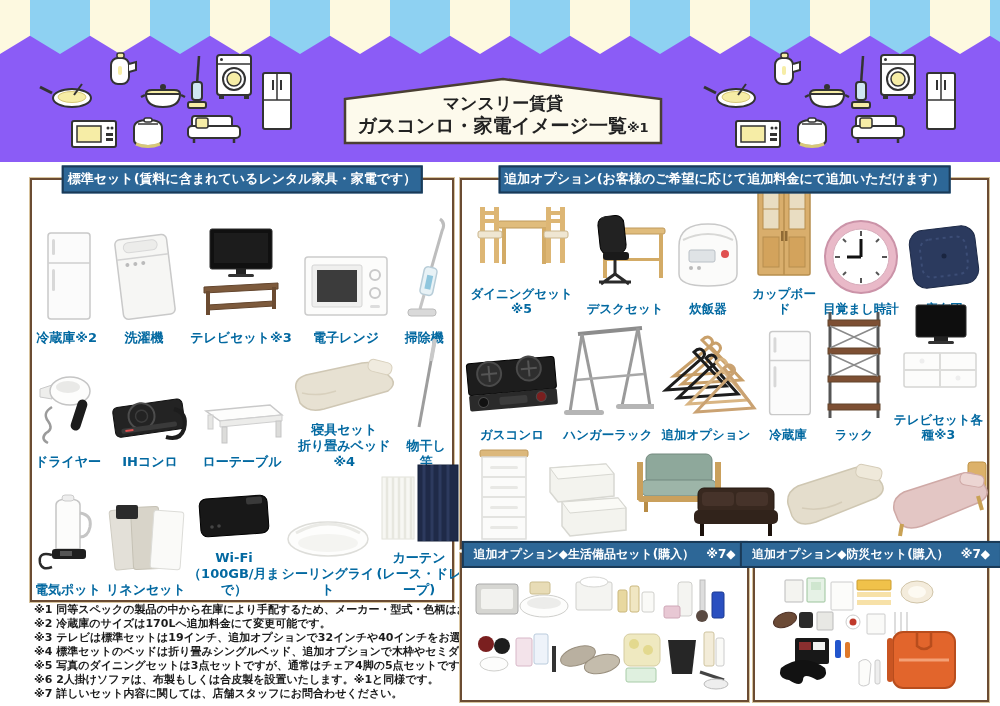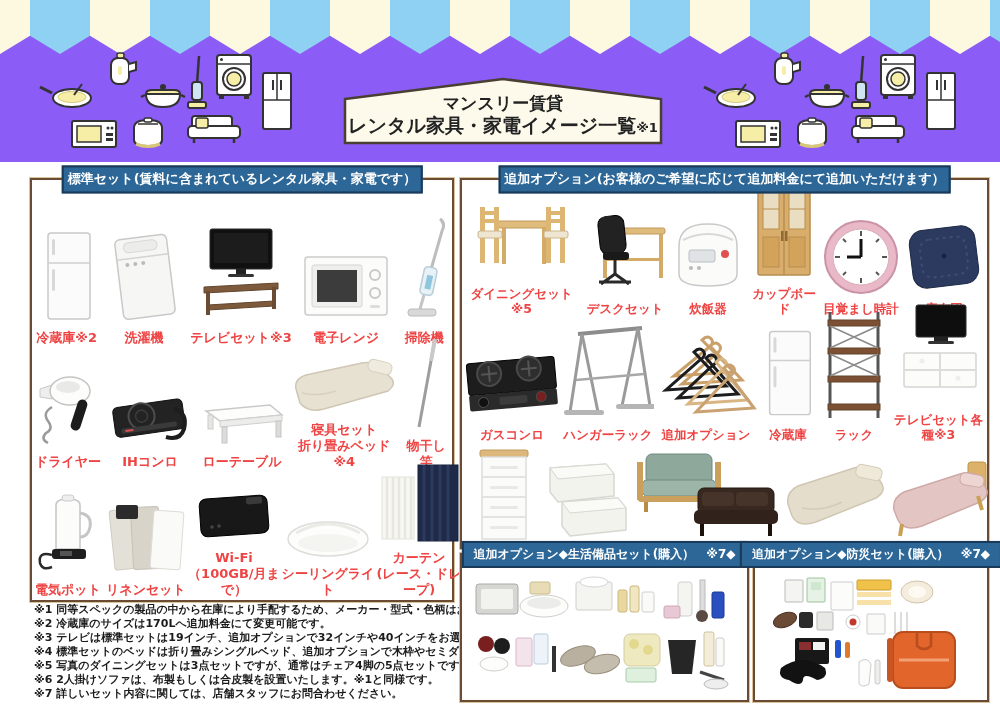--- a/index.html
+++ b/index.html
@@ -19,21 +19,21 @@
   .plaque-l2{font-weight:bold;font-size:19px;color:#222;line-height:1.25;}
   .plaque-note{font-size:13px;font-weight:bold;}
   
   .panel{position:absolute;background:#fff;border:2px solid #6b4c33;box-shadow:0 0 0 1px #d8c49e;}
   .badge{position:absolute;top:0;left:50%;transform:translate(-50%,-52%);background:#2d6797;color:#fff;
          font-weight:bold;border:2px solid #1a3a57;padding:3px 4px;white-space:nowrap;text-align:center;}
   .badge.b13{font-size:13px;}
   .badge.b12{font-size:12px;padding:3px 10px;}
   .row{display:flex;justify-content:space-around;align-items:flex-end;}
   figure{margin:0;display:flex;flex-direction:column;align-items:center;justify-content:flex-end;}
-  figcaption{font-weight:bold;font-size:13px;color:#ef4444;text-align:center;white-space:pre-line;line-height:1.22;margin-top:3px;}
+  figcaption{font-weight:bold;font-size:13px;color:#0369a1;text-align:center;white-space:pre-line;line-height:1.22;margin-top:3px;}
   .p-right figcaption{font-size:12.5px;}
   .ph{display:flex;align-items:flex-end;justify-content:center;}
   .ph svg{display:block;}
   
   .footnotes{position:absolute;left:34px;top:604px;width:450px;}
   .fn{font-size:11px;font-weight:bold;color:#1b1b1b;line-height:1.18;margin-bottom:1px;white-space:nowrap;}
   
   .collage{display:flex;align-items:center;justify-content:center;height:100%;padding-top:14px;box-sizing:border-box;}
 </style>
 </head>
@@ -169,21 +169,21 @@
       <line x1="48" y1="26" x2="48" y2="31" stroke="#333" stroke-width="2.5"></line>
     </svg>
   </div>
 
   <div class="plaque">
     <svg width="320" height="70" viewBox="0 0 320 70">
       <polygon points="2,23 160,3 318,23 318,67 2,67" fill="#fdfaec" stroke="#4a3f33" stroke-width="2.5"></polygon>
     </svg>
     <div class="plaque-text">
       <div class="plaque-l1">マンスリー賃貸</div>
-      <div class="plaque-l2"><span>レンタル家具・家電イメージ一覧</span><span class="plaque-note">※1</span></div>
+      <div class="plaque-l2"><span>ガスコンロ・家電イメージ一覧</span><span class="plaque-note">※1</span></div>
     </div>
   </div>
 </div>
 
 <div class="panel p-left" style="left:30px;top:178px;width:420px;height:420px;">
   <div class="badge b13">標準セット(賃料に含まれているレンタル家具・家電です）</div>
 
   <div class="row" style="margin-top:26px;height:140px;">
     <figure>
       <div class="ph">

